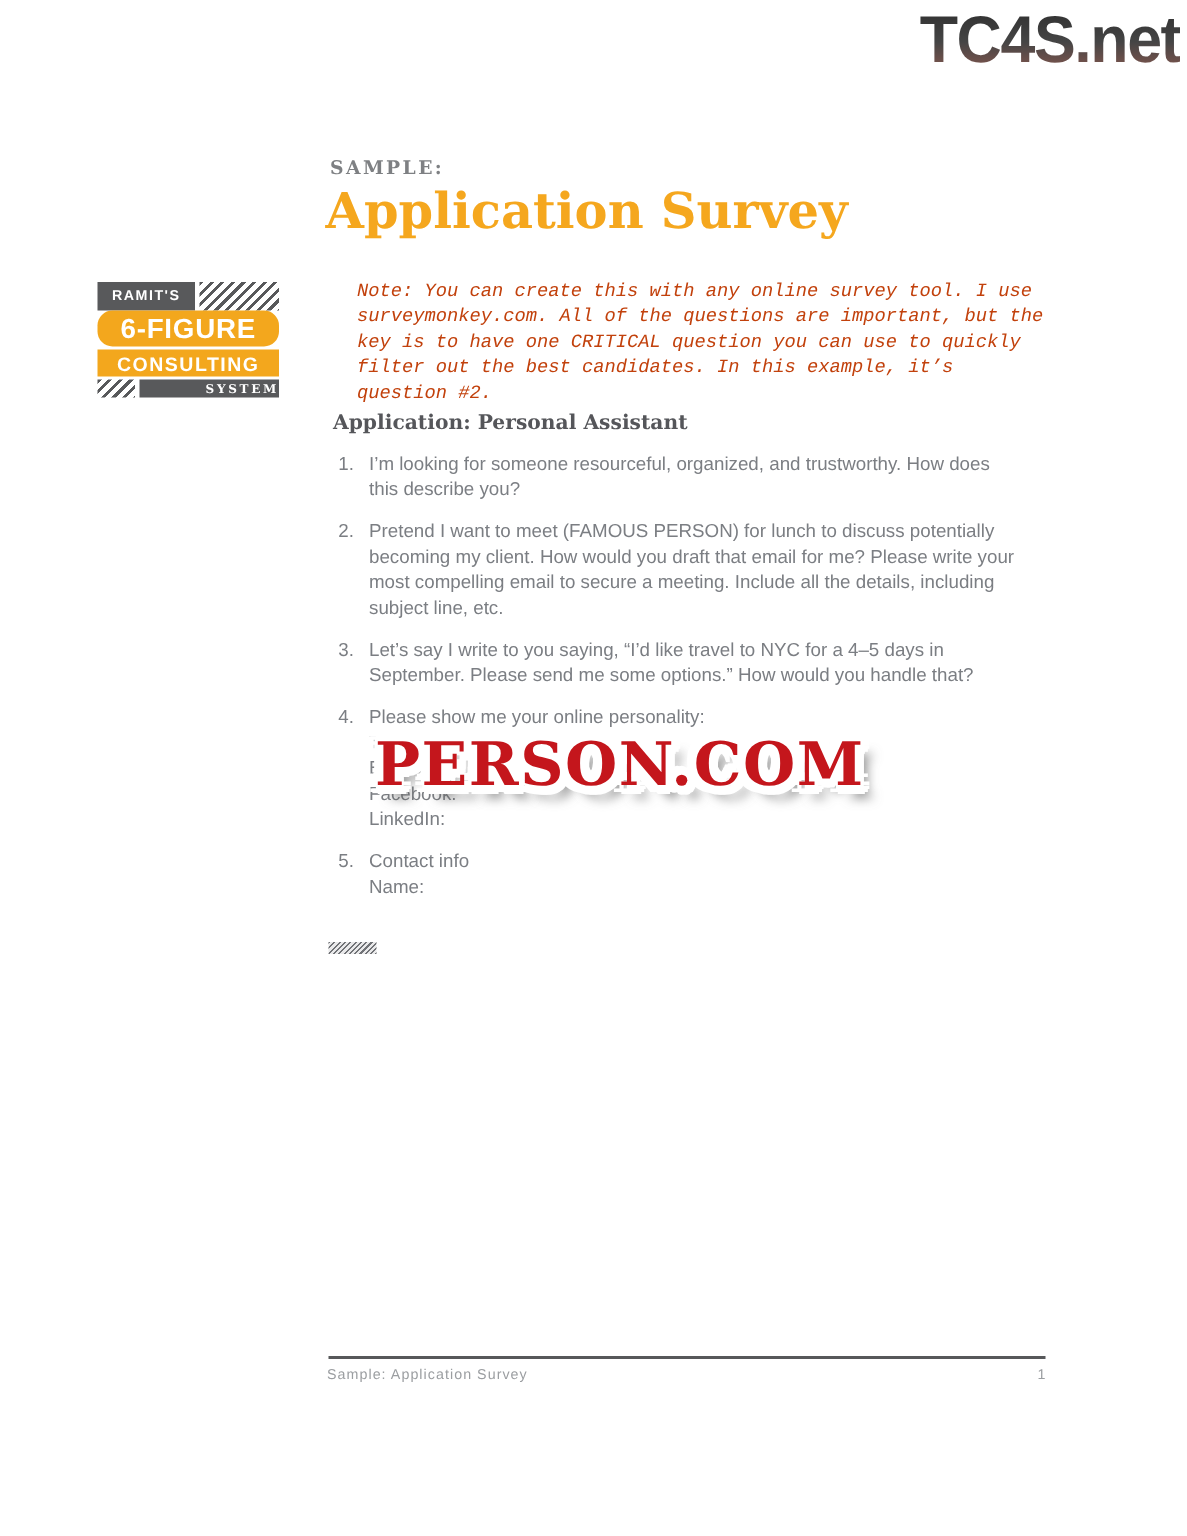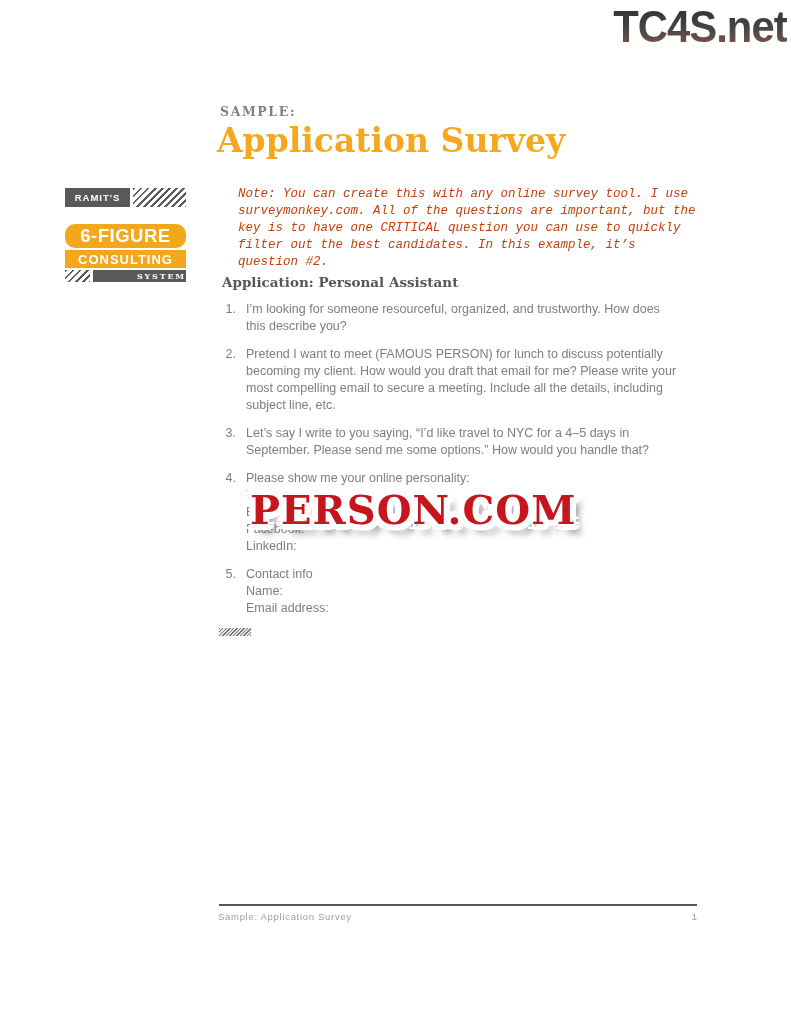--- a/index.html
+++ b/index.html
@@ -59,21 +59,21 @@
   .lrow { display:flex; gap:3px; }
   .lbox {
     display:flex; align-items:center; justify-content:center;
     color:#ffffff; font-weight:bold; font-family:"Liberation Sans", sans-serif;
   }
   .lbox.gray { background:#58595b; }
   .lbox.orange { background:#f3a71d; width:100%; }
   .stripes {
     background:repeating-linear-gradient(135deg,#58595b 0,#58595b 2px,#ffffff 2px,#ffffff 5px);
   }
-  .lr1 { height:19px; margin-bottom:17px; }
+  .lr1 { height:19px; margin-bottom:0; }
   .lr1 .lbox { width:65px; font-size:9.5px; letter-spacing:1px; }
   .lr1 .stripes { flex:1; }
   .lr2 { height:24px; margin-bottom:2px; }
   .lr2 .lbox { font-size:18.5px; letter-spacing:0.5px;border-radius:10px; }
   .lr3 { height:18px; margin-bottom:2px; }
   .lr3 .lbox { font-size:13px; letter-spacing:1px; }
   .lr4 { height:12px; }
   .lr4 .stripes { width:63px; }
   .lr4 .lbox { flex:1; font-family:"DejaVu Serif", serif; font-size:8px; letter-spacing:1.8px;padding-left:44px; }
 
@@ -166,21 +166,20 @@
         <div>Blog:</div>
         <div>Facebook:</div>
         <div>LinkedIn:</div>
       </div>
     </li>
     <li class="qitem">
       <span class="qnum">5.</span>
       <div class="qbody">
         <div>Contact info</div>
         <div>Name:</div>
-        <div>Email address:</div>
       </div>
     </li>
   </ol>
 
   <div class="hatch"></div>
 
   <div class="footer-rule"></div>
   <div class="footer-left">Sample: Application Survey</div>
   <div class="footer-page">1</div>
 

